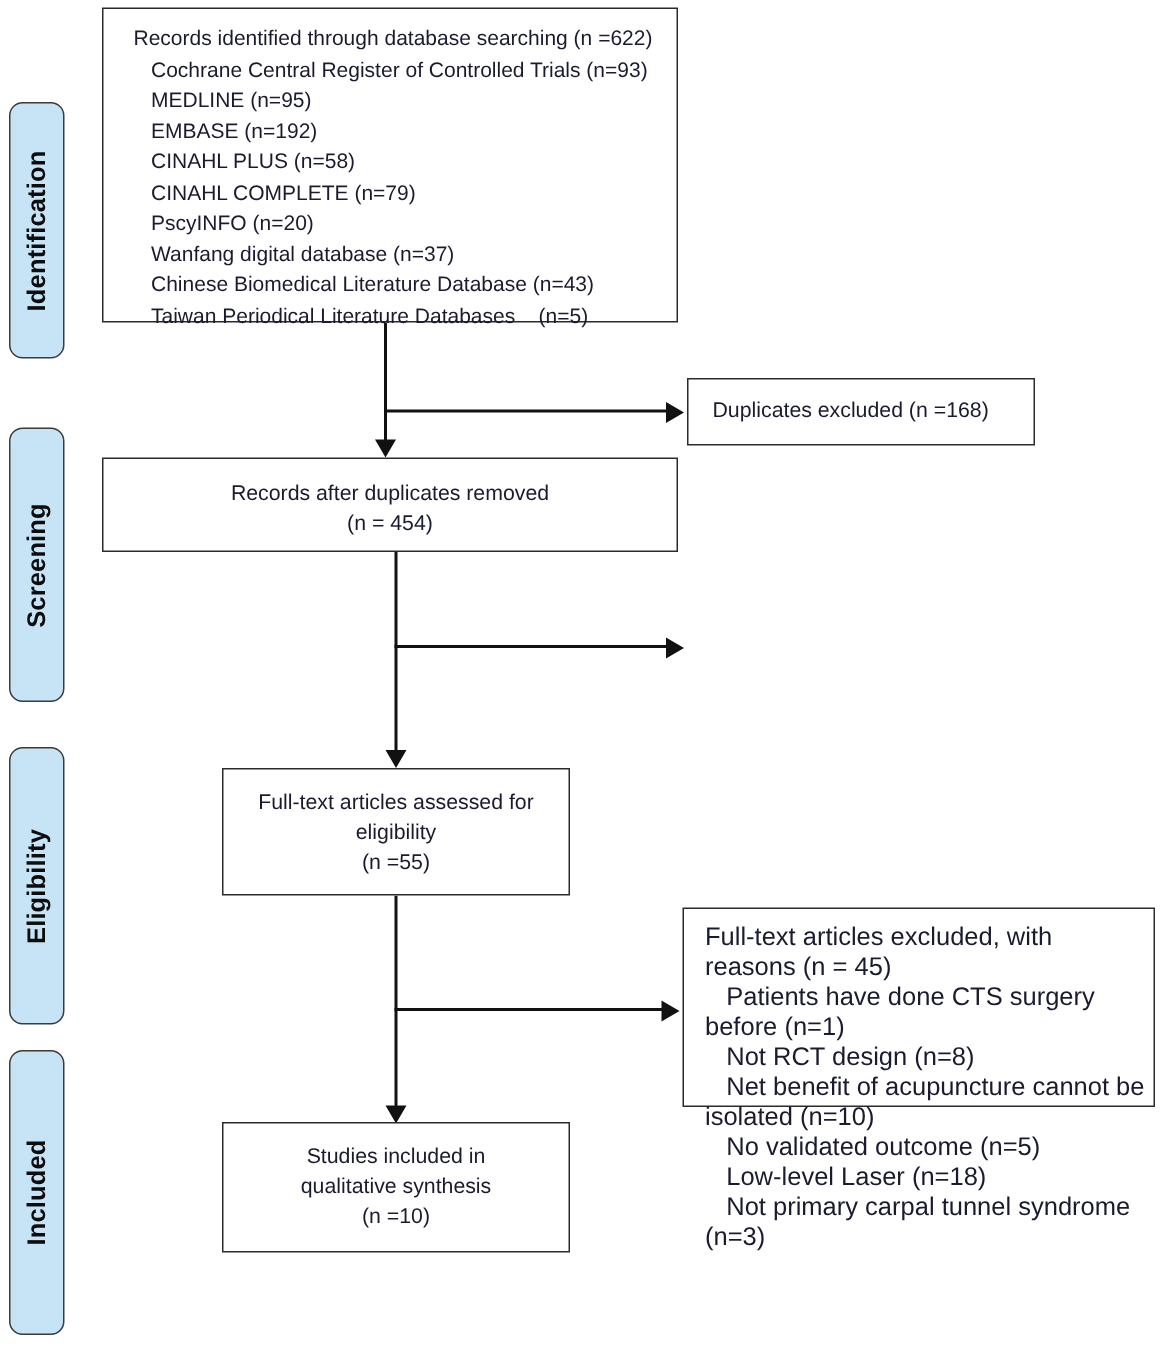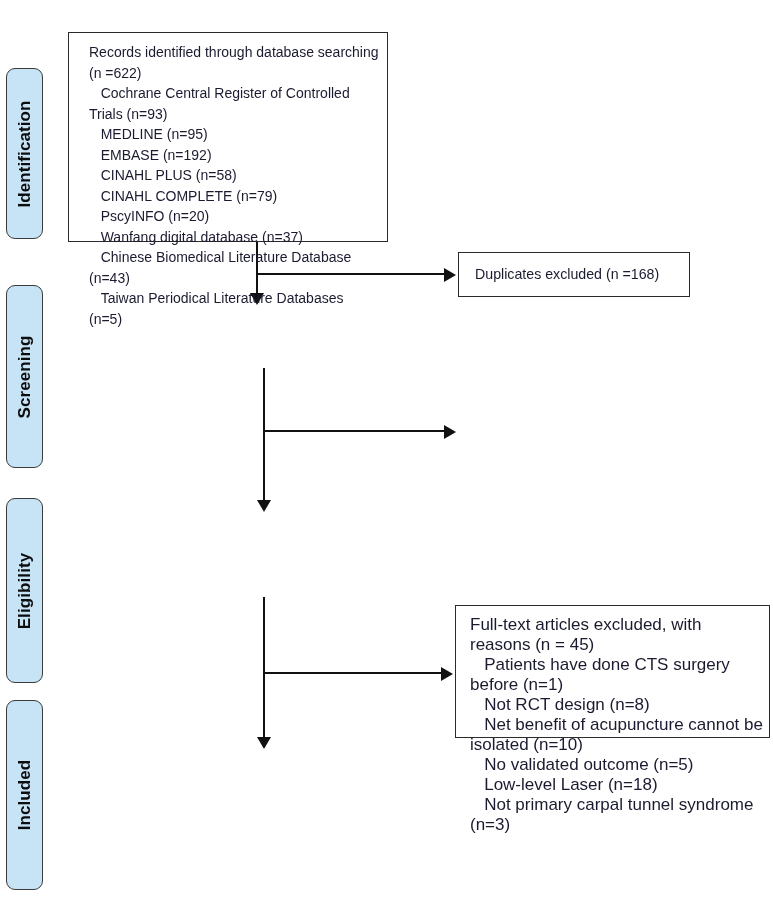--- a/index.html
+++ b/index.html
@@ -106,44 +106,58 @@
 
   <div class="hline" style="left:263px;top:430px;width:183px;"></div>
   <div class="arrow-right" style="left:444px;top:425px;"></div>
 
   <div class="vline" style="left:263px;top:597px;height:146px;"></div>
   <div class="arrow-down" style="left:257px;top:737px;"></div>
 
   <div class="hline" style="left:263px;top:672px;width:180px;"></div>
   <div class="arrow-right" style="left:441px;top:667px;"></div>
 
-  <div class="box c-left" id="box-identified" style="left:68px;top:5px;width:320px;height:210px;margin-top:27px;">
+  <div class="box c-left" id="box-identified" style="left:68px;top:5px;width:384px;height:210px;">
     <div class="txt">Records identified through database searching (n =622)
    Cochrane Central Register of Controlled Trials (n=93)
    MEDLINE (n=95)
    EMBASE (n=192)
    CINAHL PLUS (n=58)
    CINAHL COMPLETE (n=79)
    PscyINFO (n=20)
    Wanfang digital database (n=37)
    Chinese Biomedical Literature Database (n=43)
    Taiwan Periodical Literature Databases    (n=5)</div>
   </div>
 
   <div class="box c-left" id="box-duplicates" style="left:458px;top:252px;width:232px;height:45px;">
     <div class="txt">Duplicates excluded (n =168)</div>
   </div>
 
+  <div class="box c-center" id="box-after-dup" style="left:68px;top:305px;width:384px;height:63px;">
+    <div class="txt">Records after duplicates removed
+(n = 454)</div>
+  </div>
 
 
+  <div class="box c-center" id="box-fulltext" style="left:148px;top:512px;width:232px;height:85px;">
+    <div class="txt">Full-text articles assessed for
+eligibility
+(n =55)</div>
+  </div>
 
   <div class="box c-left" id="box-excluded-reasons" style="left:455px;top:605px;width:315px;height:133px;">
     <div class="txt">Full-text articles excluded, with reasons (n = 45)
    Patients have done CTS surgery before (n=1)
    Not RCT design (n=8)
    Net benefit of acupuncture cannot be isolated (n=10)
    No validated outcome (n=5)
    Low-level Laser (n=18)
    Not primary carpal tunnel syndrome (n=3)</div>
   </div>
 
+  <div class="box c-center" id="box-included" style="left:148px;top:748px;width:232px;height:87px;">
+    <div class="txt">Studies included in
+qualitative synthesis
+(n =10)</div>
+  </div>
 
 </div>
 
 </body></html>

